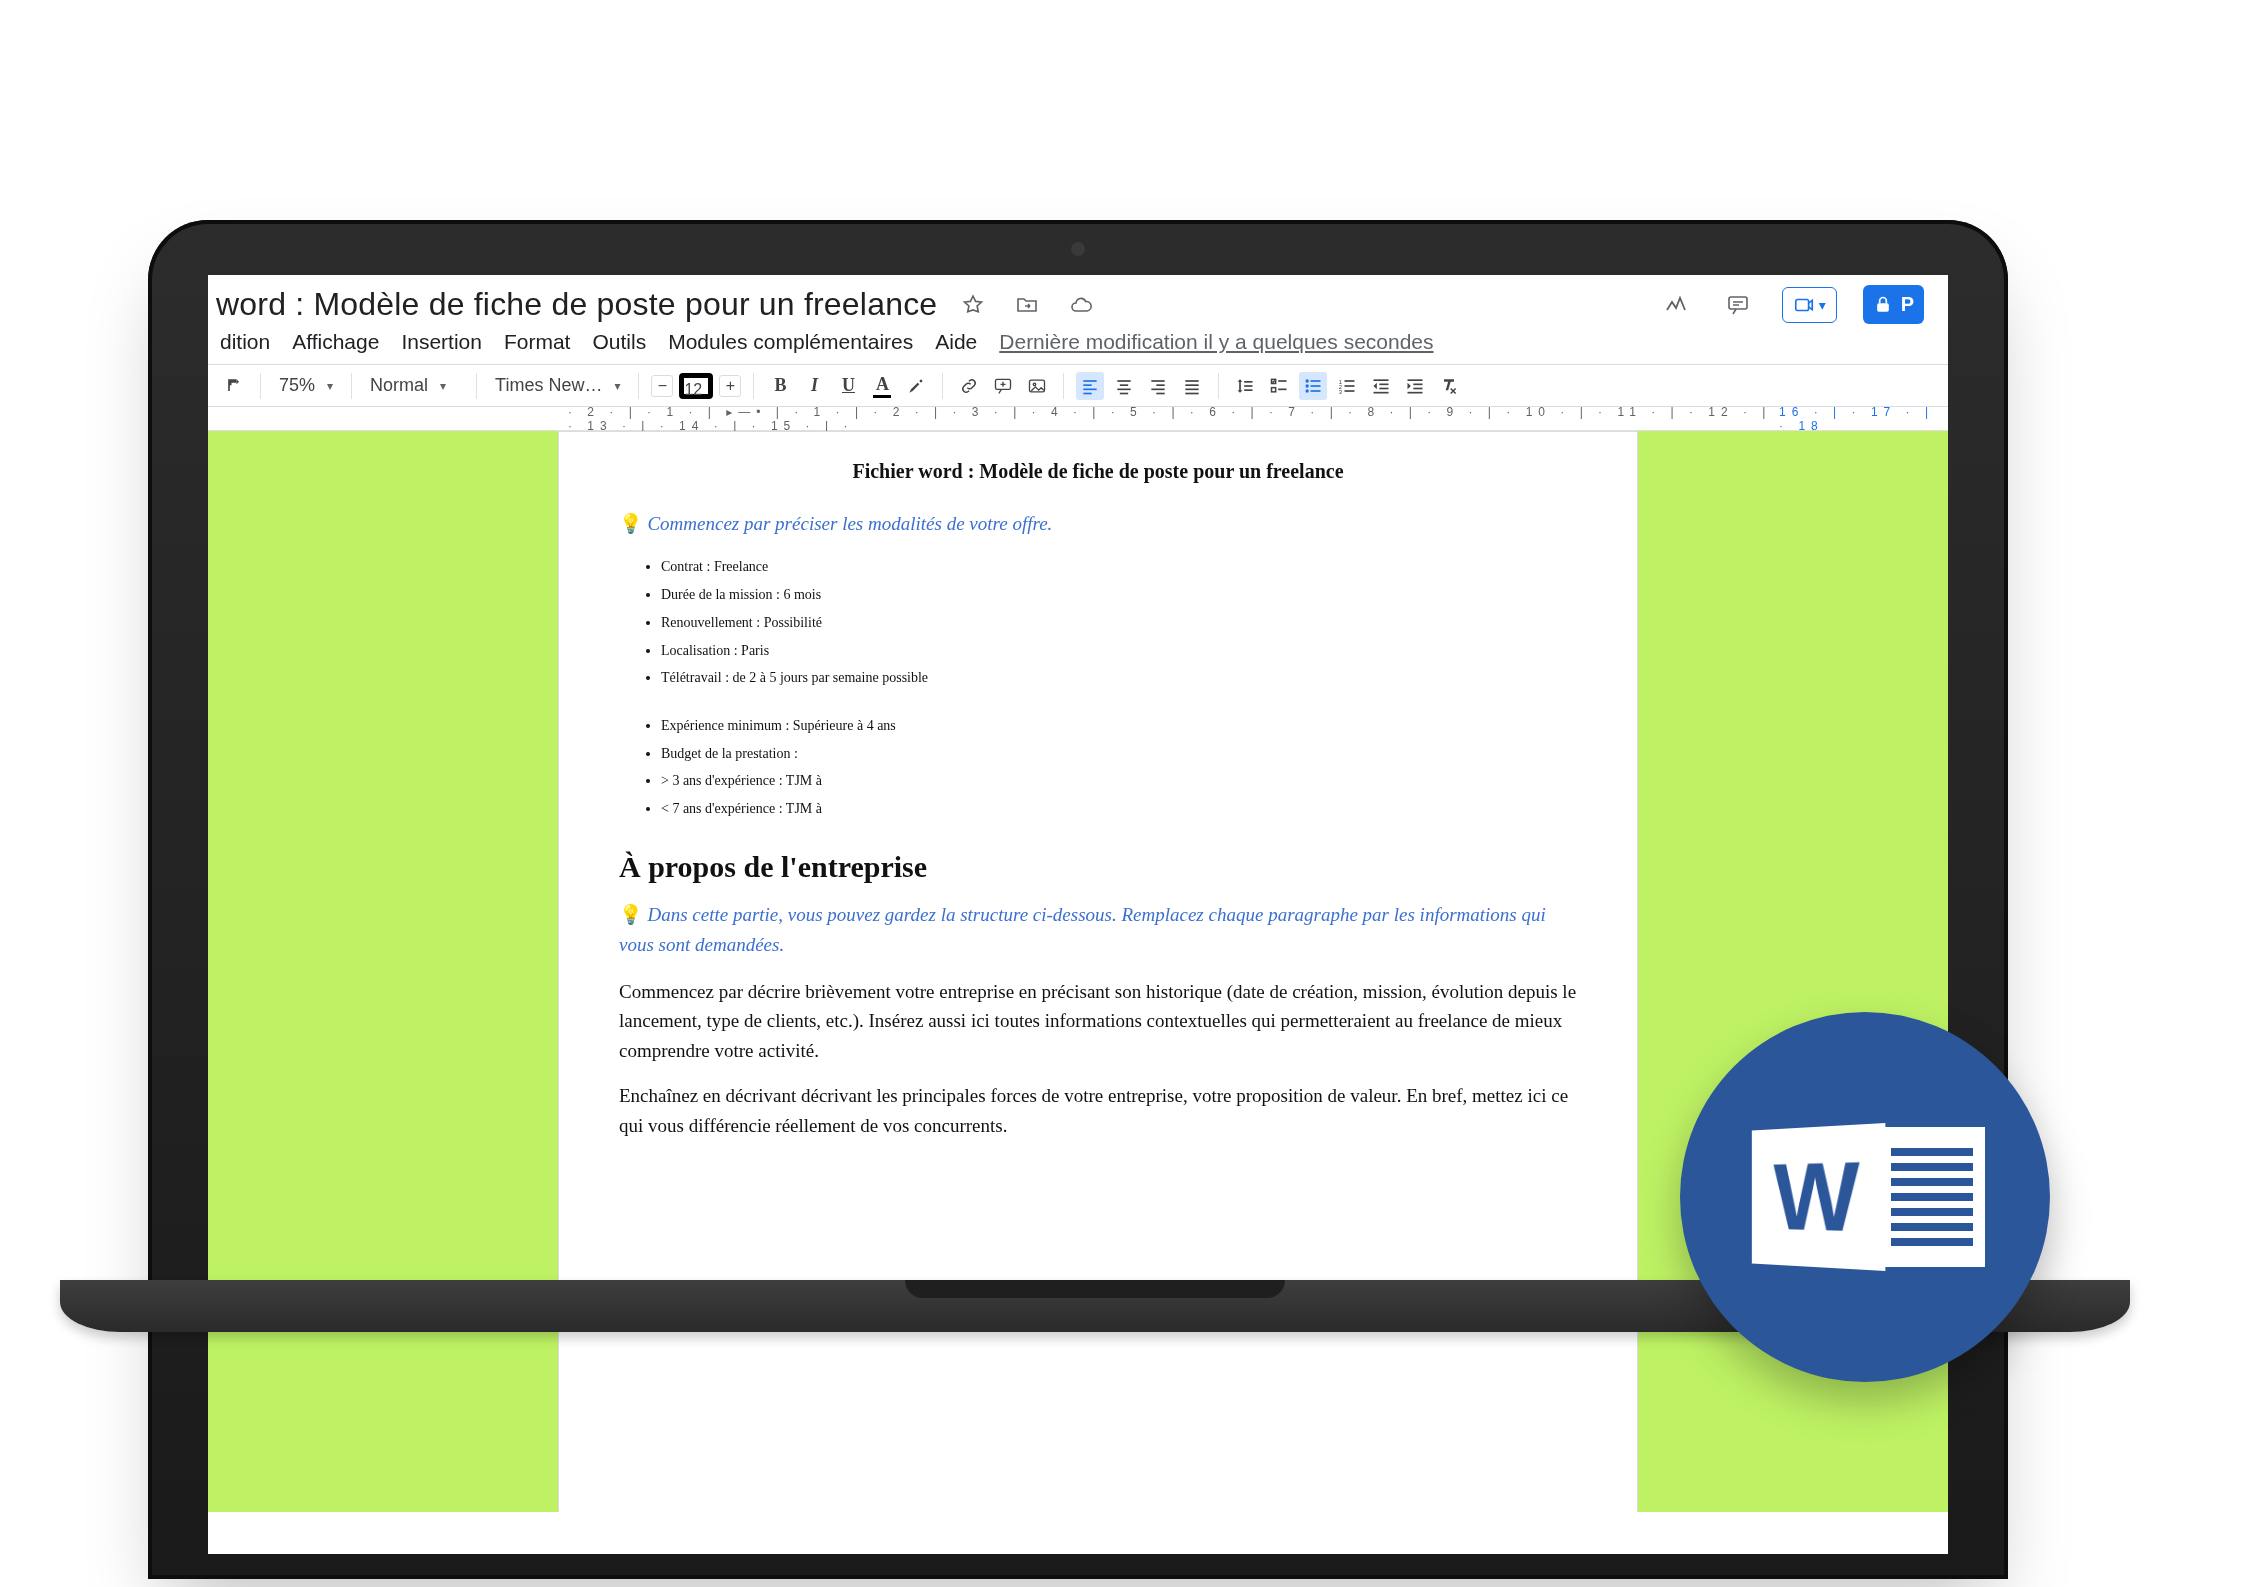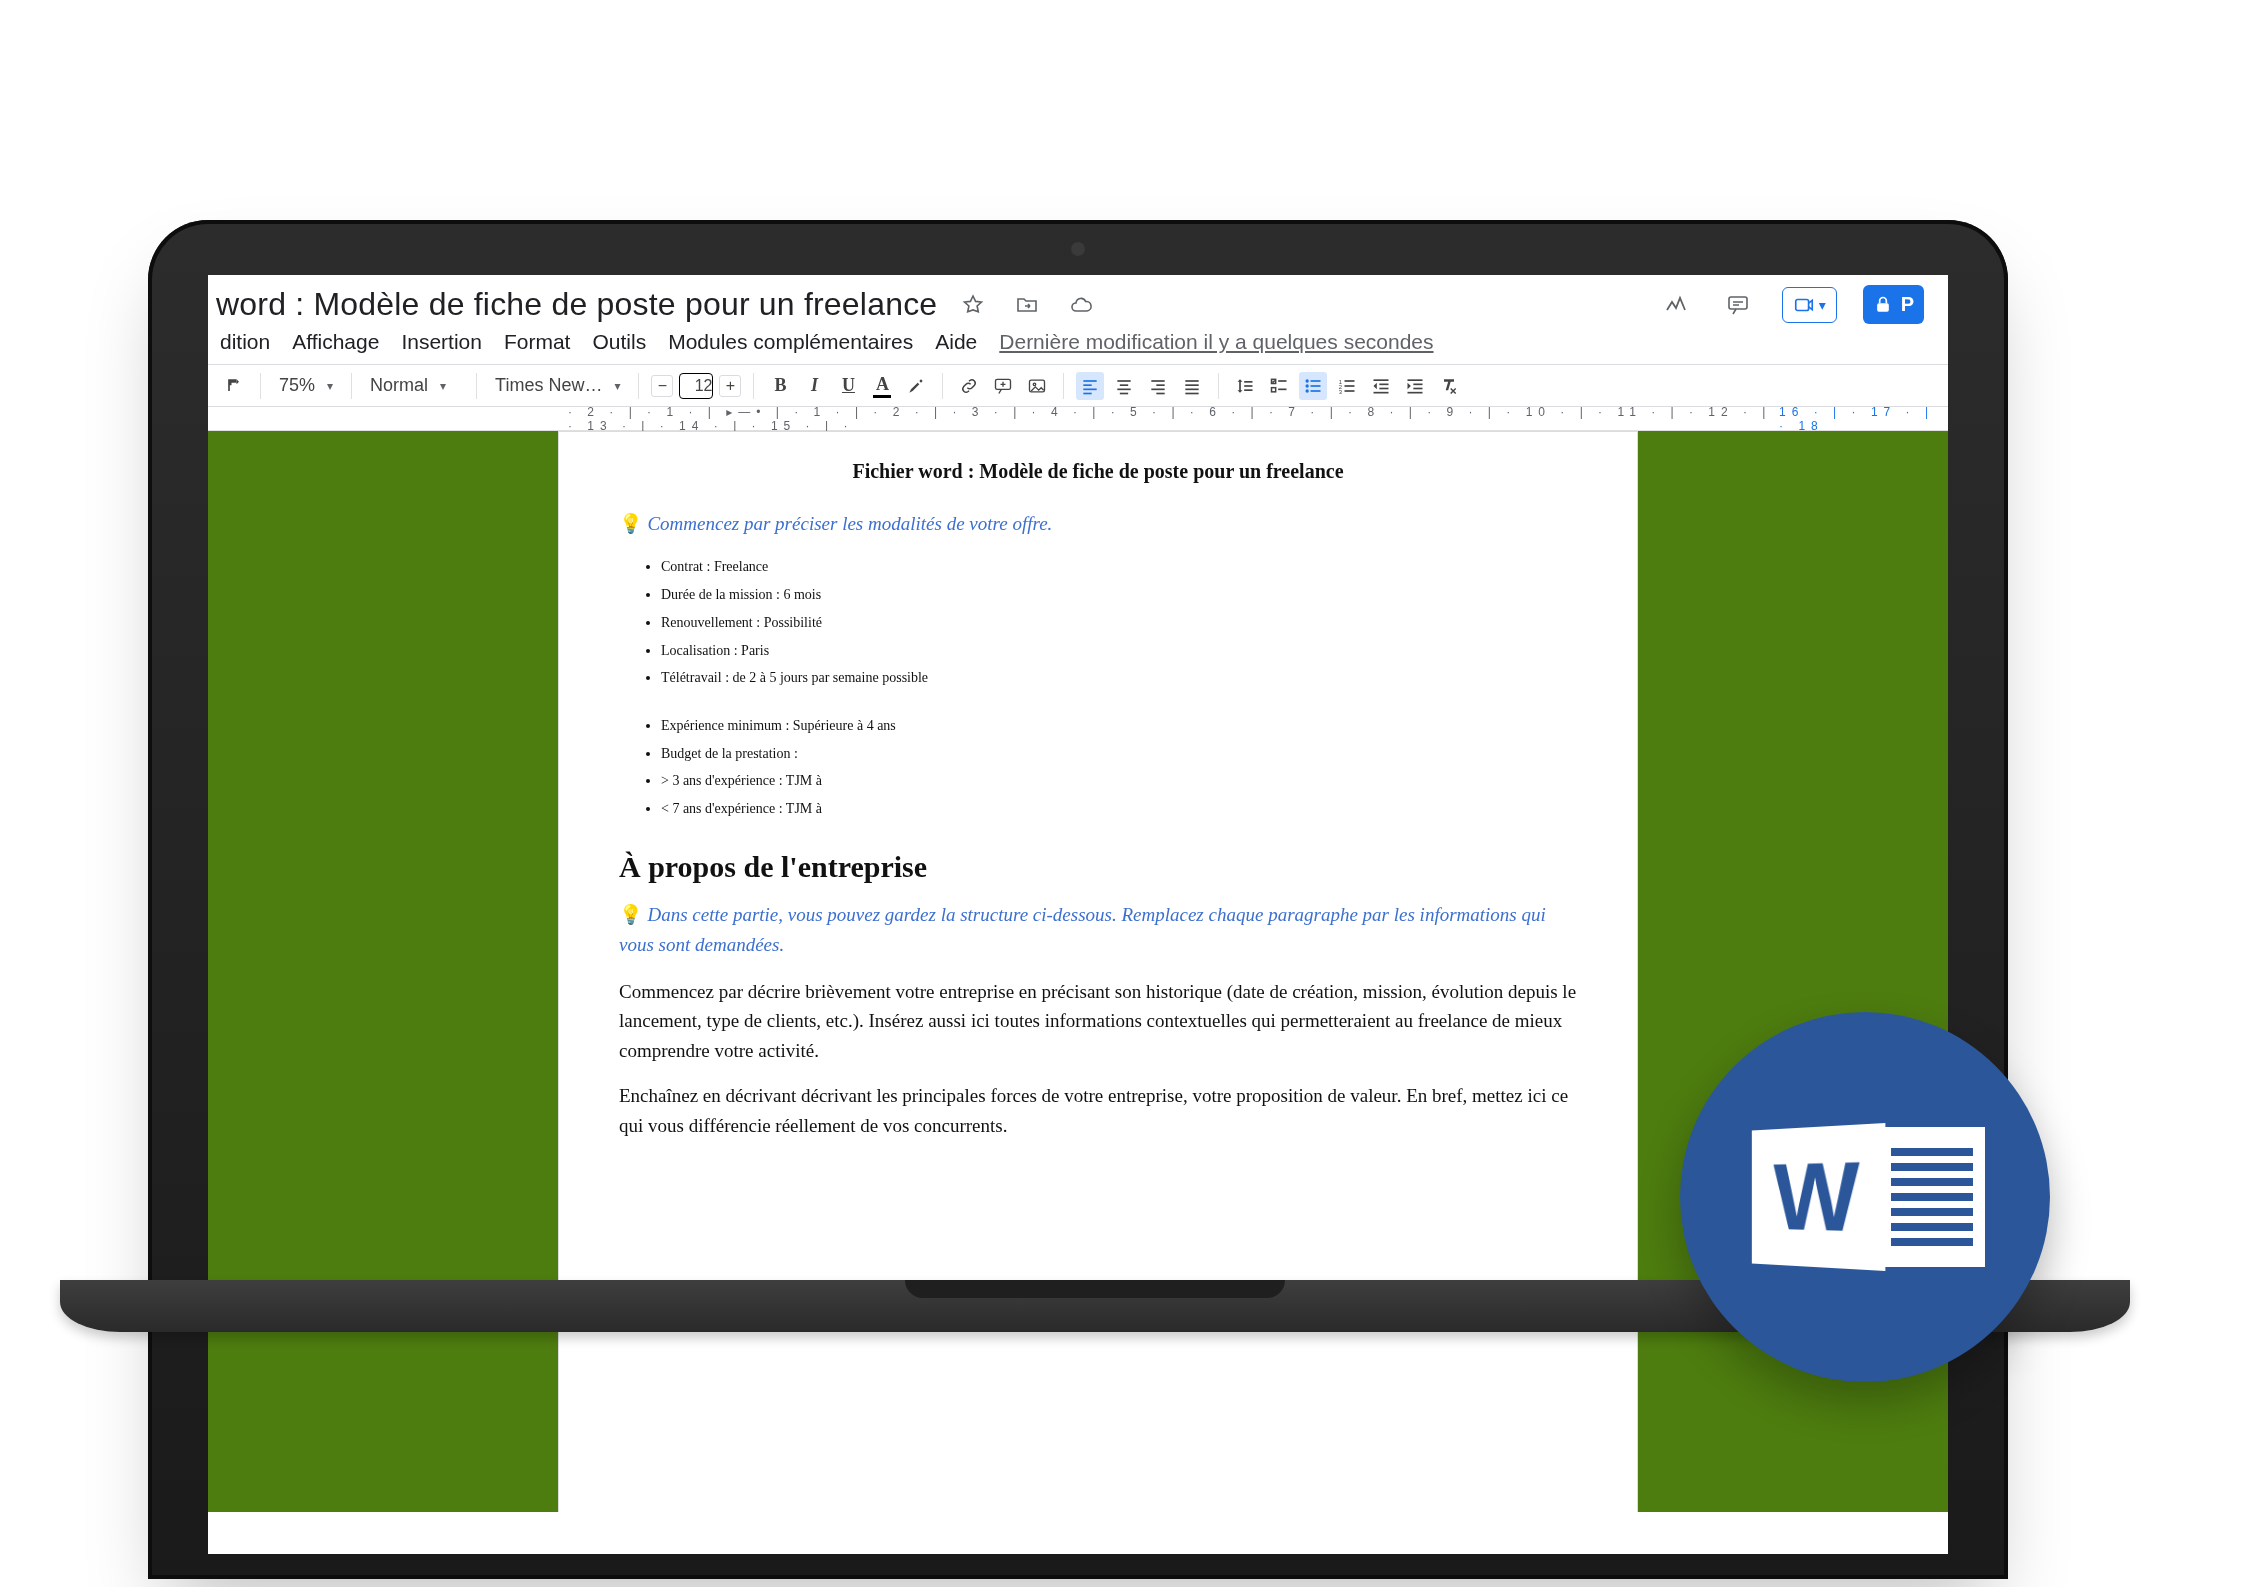--- a/index.html
+++ b/index.html
@@ -66,26 +66,26 @@
   .toolbar { display:flex; align-items:center; gap:6px; padding:6px 12px; border-top:1px solid #dadce0; border-bottom:1px solid #dadce0; font-size:18px; color:#444; }
   .sep { width:1px; height:26px; background:#e0e0e0; margin:0 6px; }
   .dd { display:flex; align-items:center; gap:8px; padding:4px 6px; }
   .dd::after { content:"▾"; font-size:12px; color:#5f6368; margin-left:4px; }
   .tool-ic { width:28px; height:28px; display:inline-flex; align-items:center; justify-content:center; color:#444; border-radius:3px; }
   .tool-ic svg{ width:20px; height:20px; }
   .tool-ic.active { background:rgba(210,227,252,0.9); color:#1a73e8; }
   .tool-ic.txt { font-family:Georgia,serif; font-size:18px; font-weight:bold; }
   .font-size-box { display:flex; align-items:center; gap:6px; }
   .fs-btn { width:22px; height:22px; border:1px solid #dadce0; border-radius:3px; display:flex; align-items:center; justify-content:center; font-size:16px; }
-  .fs-val { width:34px; height:26px; border:1px solid #000000; border-radius:4px; text-align:right; line-height:24px; font-size:16px; }
+  .fs-val { width:34px; height:26px; border:5px solid #000000; border-radius:4px; text-align:left; line-height:24px; font-size:16px; }
 
   .ruler { height:24px; background:#fff; font-size:12px; color:#5f6368; padding-left:360px; letter-spacing:6px; border-bottom:1px solid #e0e0e0; display:flex; align-items:center; }
   .ruler .bluept { color:#1a73e8; }
 
-  .doc-area { height: calc(100% - 198px); background:#4d7c0f; overflow:hidden; position:relative; }
+  .doc-area { height: calc(100% - 198px); background:#bef264; overflow:hidden; position:relative; }
   .page { position:absolute; left:350px; top:0; width:1080px; min-height:1200px; background:#fff; border:1px solid #dadce0; padding:18px 60px 40px; font-family:"Times New Roman",Georgia,serif; color:#111; font-size:20px; line-height:1.55; }
   .page h4.center { text-align:center; font-size:20px; font-weight:bold; margin:6px 0 22px; }
   .tip { color:#3b6fd0; font-style:italic; margin:8px 0 18px; font-size:19px; }
   .tip::before{ content:"💡 "; font-style:normal; }
   .page ul, .page ol { margin:0 0 0 42px; }
   .page ul li, .page ol li { margin:6px 0; font-size:14px; }
   .page ul.block2 { margin-top:26px; }
   .page h2 { font-size:30px; font-weight:bold; margin:24px 0 10px; }
   .page p.body { margin:16px 0; font-size:19px; }
 

